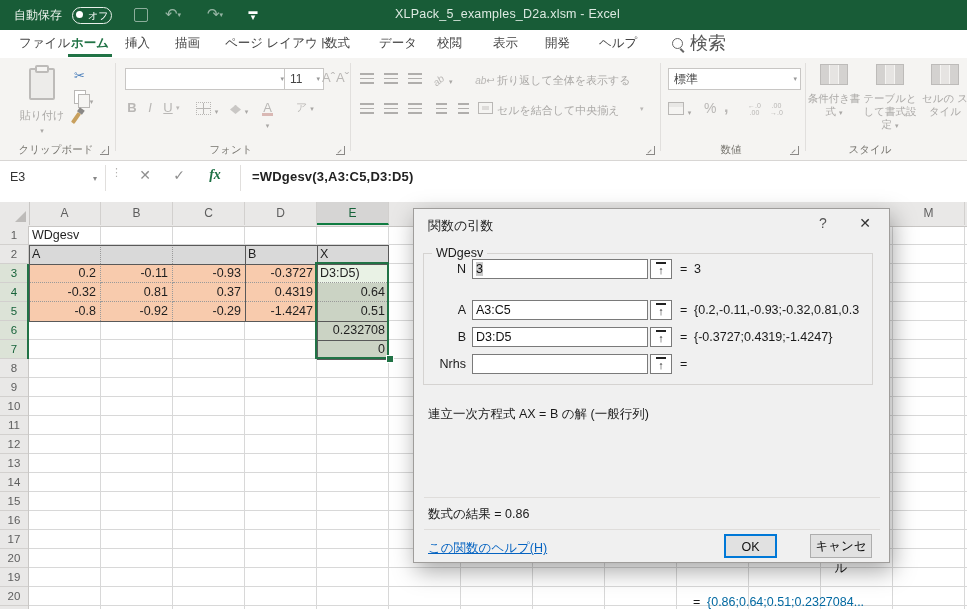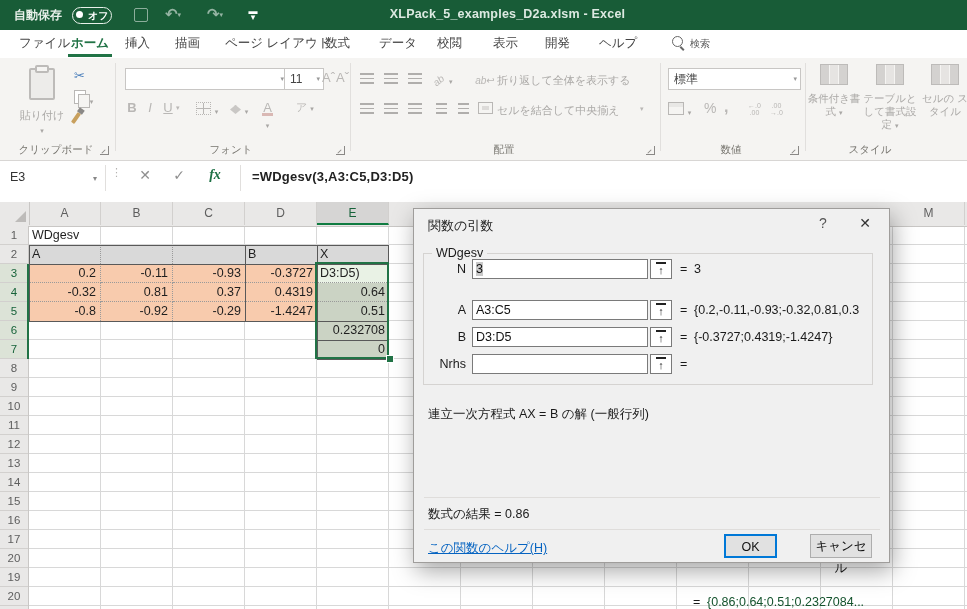--- a/index.html
+++ b/index.html
@@ -1,35 +1,35 @@
 <!DOCTYPE html>
 <html><head>
 <meta charset="utf-8">
 <style>
   html,body{margin:0;padding:0;}
   body{width:967px;height:609px;overflow:hidden;font-family:"Liberation Sans","DejaVu Sans",sans-serif;background:#fff;position:relative;-webkit-font-smoothing:antialiased;}
   
-  #titlebar{position:absolute;left:0;top:0;width:967px;height:30px;background:#185C37;color:#fff;font-weight:bold;}
+  #titlebar{position:absolute;left:0;top:0;width:967px;height:30px;background:#185C37;color:#fff;}
   #titlebar .autosave{position:absolute;left:14px;top:7px;font-size:12px;color:#E8F0EA;}
   .toggle{position:absolute;left:72px;top:7px;width:38px;height:15px;border:1.5px solid #E8F0EA;border-radius:9px;}
   .toggle .knob{position:absolute;left:3px;top:3px;width:7px;height:7px;border-radius:50%;background:#fff;}
   .toggle .tstate{position:absolute;left:15px;top:1px;font-size:10px;color:#fff;}
   .qat{position:absolute;top:5px;font-size:15px;color:rgba(255,255,255,.55);width:22px;text-align:center;cursor:default;}
   .qat .dd{font-size:7px;vertical-align:2px;color:rgba(255,255,255,.55);}
   #qat-save{left:130px;}
   #qat-save .floppy{display:inline-block;width:12px;height:12px;border:1.5px solid rgba(255,255,255,.5);border-radius:2px;margin-top:3px;}
   #qat-undo{left:162px;}#qat-redo{left:204px;}
   #qat-more{left:242px;top:8px;font-size:9px;line-height:6px;color:#fff;}
   #win-title{position:absolute;left:0;right:0;top:7px;text-align:center;font-size:12.5px;color:#DCE9E1;letter-spacing:.2px;padding-left:48px;}
   
   #tabrow{position:absolute;left:0;top:30px;width:967px;height:28px;background:#fff;border-bottom:1px solid #E5E3E1;}
   .rtab{position:absolute;top:0;height:27px;line-height:27px;font-size:12.5px;color:#444;padding:0 13px;cursor:default;}
   .rtab.active{color:#217346;font-weight:bold;}
   .rtab.active:after{content:"";position:absolute;left:10px;right:10px;bottom:0;height:3px;background:#217346;}
-  #tab-search{position:absolute;left:672px;top:0;height:27px;line-height:27px;font-size:10px;color:#555;}
+  #tab-search{position:absolute;left:672px;top:0;height:27px;line-height:27px;font-size:18px;color:#555;}
   .search-glyph{display:inline-block;width:9px;height:9px;border:1.5px solid #666;border-radius:50%;position:relative;margin-right:7px;}
   .search-glyph:after{content:"";position:absolute;left:8px;top:9px;width:5px;height:1.5px;background:#666;transform:rotate(45deg);transform-origin:0 0;}
   
   #ribbon{position:absolute;left:0;top:58px;width:967px;height:102px;background:#F5F4F2;border-bottom:1px solid #D8D6D4;}
   .gsep{position:absolute;top:5px;height:88px;width:1px;background:#E1DFDD;}
   .glabel{position:absolute;bottom:3px;font-size:10.5px;color:#77756F;text-align:center;}
   .launcher{position:absolute;bottom:5px;width:8px;height:8px;border-right:1px solid #8a8886;border-bottom:1px solid #8a8886;}
   .launcher:before{content:"";position:absolute;right:2px;bottom:2px;width:5px;height:1px;background:#8a8886;transform:rotate(-45deg);}
   .ddv{font-size:7px;color:#A9A7A5;}
   
@@ -117,21 +117,21 @@
   #gb-label{position:absolute;left:18px;top:37px;background:#F0F0F0;padding:0 4px;font-size:12.5px;color:#1a1a1a;}
   .frow{position:absolute;left:0;width:477px;height:20px;}
   .flabel{position:absolute;left:0;top:3px;width:52px;text-align:right;font-size:12.5px;color:#1a1a1a;}
   .finput{position:absolute;left:58px;top:0;width:176px;height:20px;background:#fff;border:1px solid #7A7A7A;box-sizing:border-box;font-size:12.5px;line-height:18px;padding-left:3px;color:#111;}
   .finput .selhl{background:#C9C9C9;}
   .fcollapse{position:absolute;left:236px;top:0;width:22px;height:20px;background:#fff;border:1px solid #7A7A7A;box-sizing:border-box;text-align:center;}
   .col-arrow{display:inline-block;font-size:11px;color:#222;border-top:2px solid #222;line-height:13px;margin-top:1px;width:10px;}
   .feq{position:absolute;left:266px;top:3px;font-size:12.5px;color:#1a1a1a;}
   .fresult{position:absolute;left:280px;top:3px;width:190px;font-size:12.5px;color:#1a1a1a;white-space:nowrap;overflow:hidden;}
   #overall-eq{position:absolute;left:279px;top:386px;font-size:12.5px;color:#1a1a1a;}
-  #overall-result{position:absolute;left:293px;top:386px;width:178px;font-size:12.5px;color:#14532d;white-space:nowrap;overflow:hidden;}
+  #overall-result{position:absolute;left:293px;top:386px;width:178px;font-size:12.5px;color:#0369a1;white-space:nowrap;overflow:hidden;}
   #dlg-desc{position:absolute;left:14px;top:197px;font-size:12.5px;color:#1a1a1a;}
   #dlg-arghelp{position:absolute;left:0;right:20px;top:228px;text-align:center;font-size:12.5px;color:#1a1a1a;}
   .dsep{position:absolute;left:10px;width:456px;height:1px;background:#DFDDDB;}
   #dlg-formres{position:absolute;left:14px;top:297px;font-size:12.5px;color:#1a1a1a;}
   #dlg-link{position:absolute;left:14px;top:331px;font-size:12.5px;color:#0563C1;text-decoration:underline;cursor:pointer;}
   .dbtn{position:absolute;top:325px;height:24px;background:#E1E1E1;font-size:12.5px;text-align:center;line-height:22px;color:#111;box-sizing:border-box;}
   #btn-ok{left:310px;width:53px;border:2px solid #0078D7;}
   #btn-cancel{left:396px;width:62px;border:1px solid #ADADAD;}
 </style>
 </head>
@@ -205,21 +205,20 @@
   <div class="al-cell" style="left:356px;top:38px"><span class="lines"></span></div>
   <div class="al-cell" style="left:380px;top:38px"><span class="lines"></span></div>
   <div class="al-cell" style="left:404px;top:38px"><span class="lines"></span></div>
   <div class="al-cell" style="left:430px;top:38px"><span class="lines" style="width:11px"></span></div>
   <div class="al-cell" style="left:452px;top:38px"><span class="lines" style="width:11px"></span></div>
   <div class="al-cell" style="left:474px;top:8px"><span class="ab-ic">ab↩</span></div>
   <div class="wrap-lbl" style="left:497px;top:15px">折り返して全体を表示する</div>
   <div class="al-cell" style="left:474px;top:38px"><span class="merge-ic"></span></div>
   <div class="wrap-lbl" style="left:497px;top:45px">セルを結合して中央揃え</div>
   <div class="fbtn" style="left:640px;top:47px;font-size:7px">▾</div>
-  <div class="glabel" style="left:350px;width:308px">配置</div>
   <div class="launcher" style="left:646px"></div>
 
   <div class="combo" style="left:668px;top:10px;width:126px"><span>標準</span><span class="cdd">▾</span></div>
   <div class="fbtn" style="left:668px;top:44px"><span class="frame-ic"></span> <span class="ddv">▾</span></div>
   <div class="fbtn" style="left:704px;top:42px"><span class="pct">%</span></div>
   <div class="fbtn" style="left:724px;top:40px"><span class="comma">,</span></div>
   <div class="dec" style="position:absolute;left:748px;top:44px">←.0<br>.00</div>
   <div class="dec" style="position:absolute;left:770px;top:44px">.00<br>→.0</div>
   <div class="glabel" style="left:660px;width:142px">数値</div>
   <div class="launcher" style="left:790px"></div>

